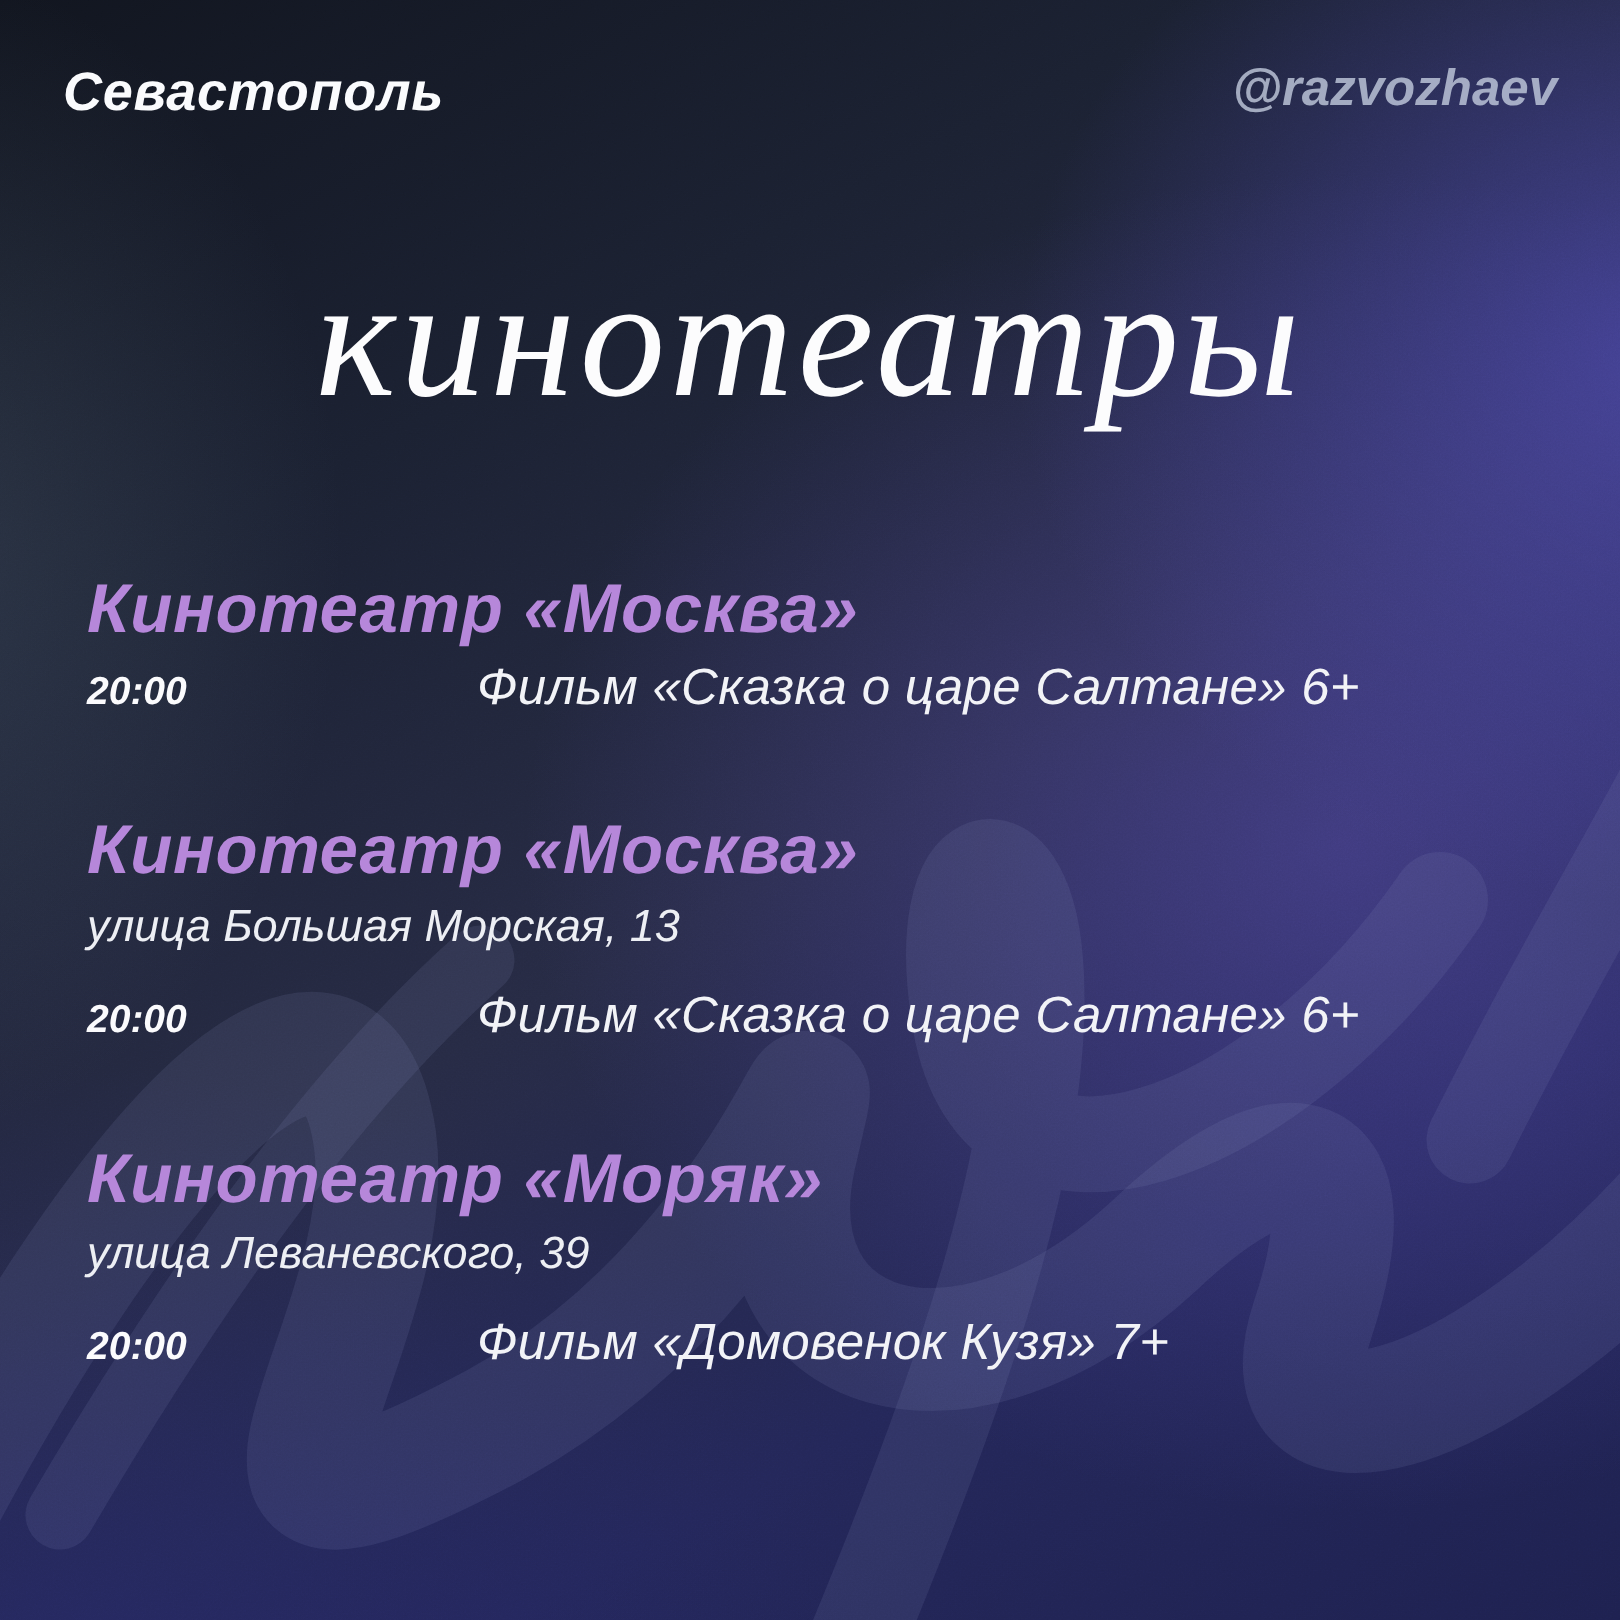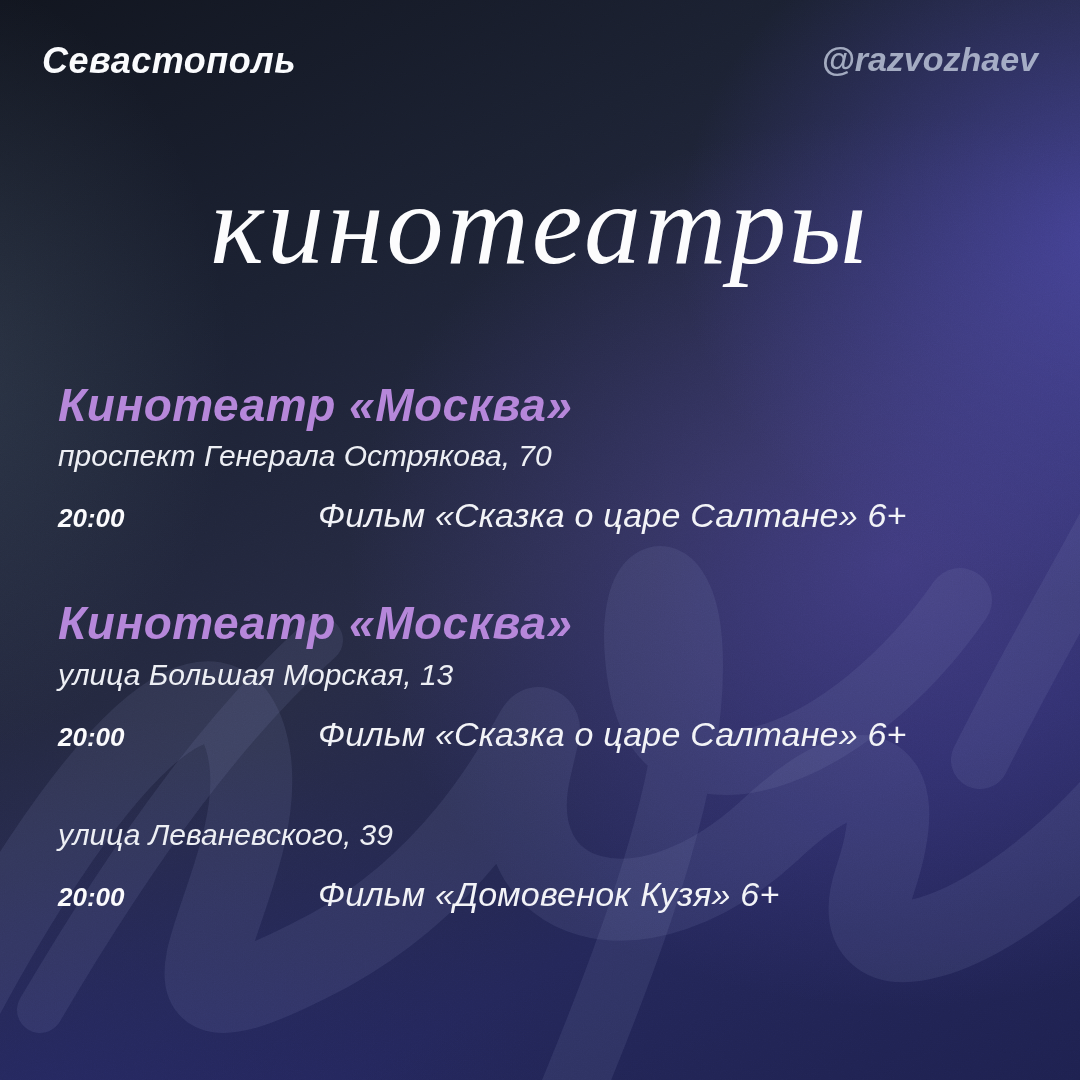--- a/index.html
+++ b/index.html
@@ -136,38 +136,38 @@
     <div class="city">Севастополь</div>
     <div class="handle">@razvozhaev</div>
   </div>
 
   <div class="title">кинотеатры</div>
 
   <div class="sections">
 
     <div class="cinema">
       <div class="cinema-name">Кинотеатр «Москва»</div>
-      <div class="cinema-address">проспект Генерала Острякова, 70</div>
       <div class="show-row">
         <div class="show-time">20:00</div>
         <div class="show-film">Фильм «Сказка о царе Салтане» 6+</div>
       </div>
     </div>
 
     <div class="cinema">
       <div class="cinema-name">Кинотеатр «Москва»</div>
       <div class="cinema-address">улица Большая Морская, 13</div>
       <div class="show-row">
         <div class="show-time">20:00</div>
         <div class="show-film">Фильм «Сказка о царе Салтане» 6+</div>
       </div>
     </div>
 
     <div class="cinema">
+      <div class="cinema-name">Кинотеатр «Моряк»</div>
       <div class="cinema-address">улица Леваневского, 39</div>
       <div class="show-row">
         <div class="show-time">20:00</div>
-        <div class="show-film">Фильм «Домовенок Кузя» 6+</div>
+        <div class="show-film">Фильм «Домовенок Кузя» 7+</div>
       </div>
     </div>
 
   </div>
 </div>
 
 </body></html>

